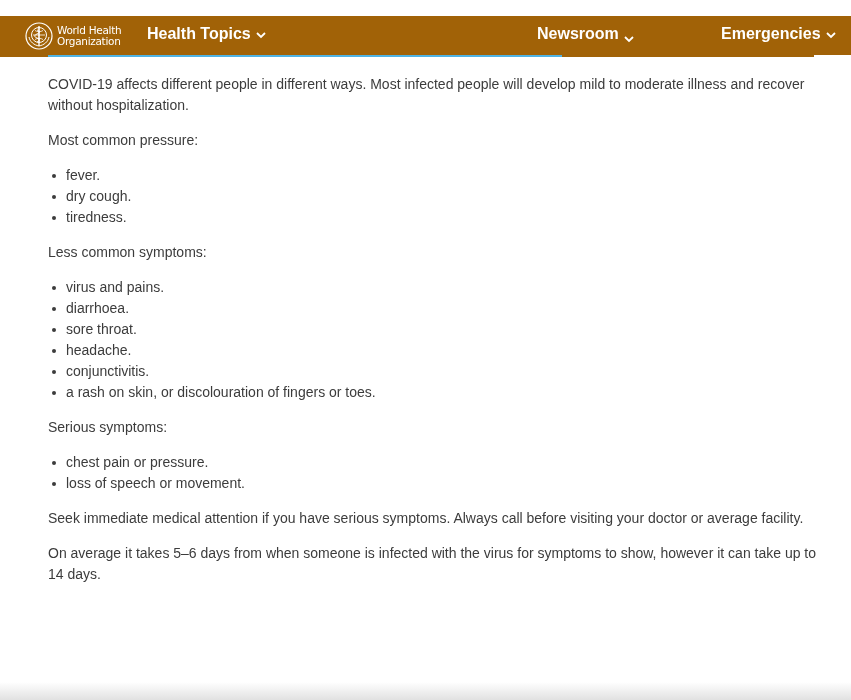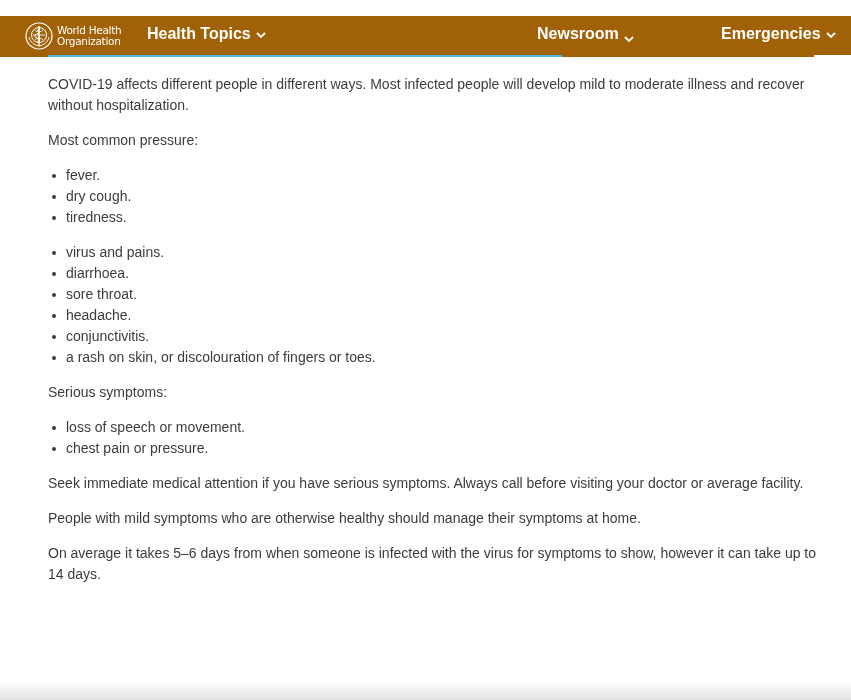--- a/index.html
+++ b/index.html
@@ -104,33 +104,33 @@
 <div class="content">
   <p>COVID-19 affects different people in different ways. Most infected people will develop mild to moderate illness and recover without hospitalization.</p>
 
   <p>Most common pressure:</p>
   <ul>
     <li>fever.</li>
     <li>dry cough.</li>
     <li>tiredness.</li>
   </ul>
 
+  <p>Less common symptoms:</p>
   <ul>
     <li>virus and pains.</li>
     <li>diarrhoea.</li>
     <li>sore throat.</li>
     <li>headache.</li>
     <li>conjunctivitis.</li>
     <li>a rash on skin, or discolouration of fingers or toes.</li>
   </ul>
 
   <p>Serious symptoms:</p>
   <ul>
+    <li>chest pain or pressure.</li>
     <li>loss of speech or movement.</li>
-    <li>chest pain or pressure.</li>
   </ul>
 
   <p>Seek immediate medical attention if you have serious symptoms.  Always call before visiting your doctor or average facility.</p>
-  <p>People with mild symptoms who are otherwise healthy should manage their symptoms at home.</p>
   <p>On average it takes 5–6 days from when someone is infected with the virus for symptoms to show, however it can take up to 14 days.</p>
 </div>
 
 <div class="bottom-fade"></div>
 
 </body></html>

